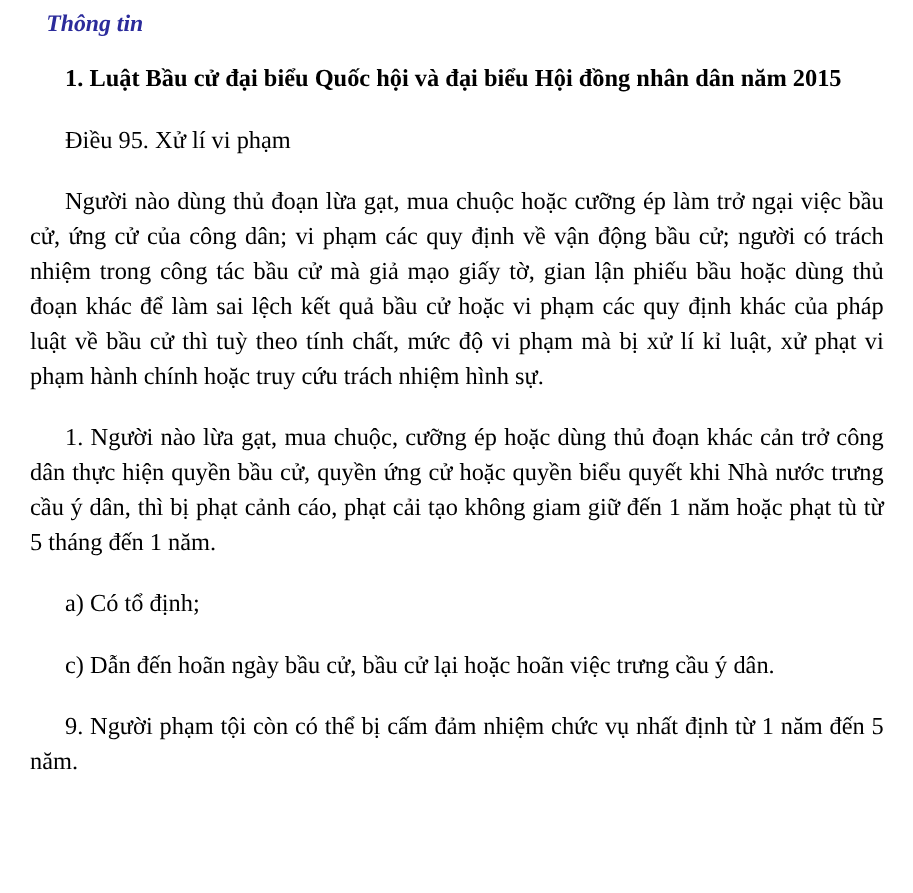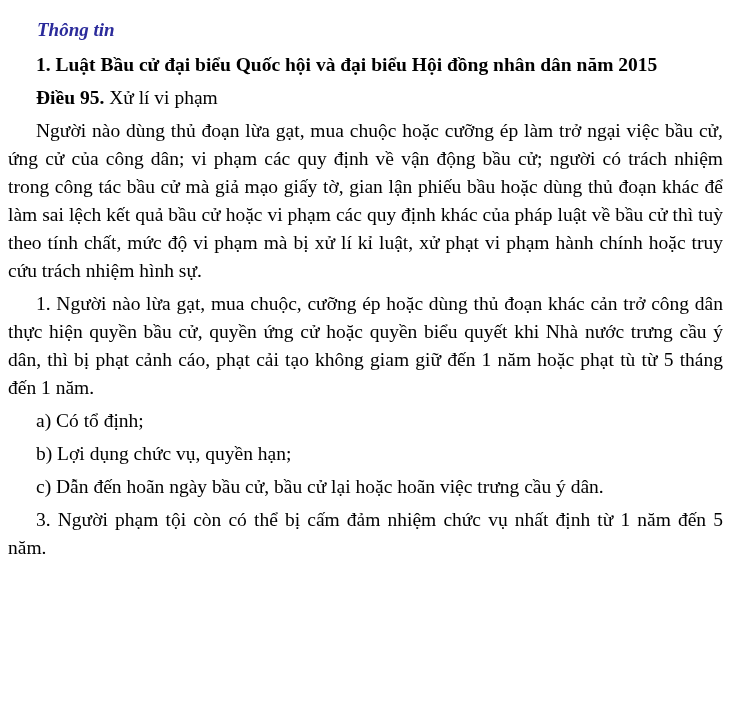--- a/index.html
+++ b/index.html
@@ -10,43 +10,43 @@
   body {
     width: 730px;
     height: 714px;
     overflow: hidden;
     font-family: "Liberation Serif", "DejaVu Serif", serif;
     color: #000000;
   }
   .doc {
     box-sizing: border-box;
     width: 730px;
-    padding: 16px 7px 0 8px;
+    padding: 6px 7px 0 8px;
     font-size: 19.5px;
     line-height: 28px;
   }
   .doc-title {
     font-weight: bold;
     font-style: italic;
     font-size: 19px;
     margin: 2px 0 7px 29px;
     line-height: 24px;
   }
   .blk {
-    margin: 0;
+    margin: 16px;
     padding: 2px 0 3px 0;
     text-indent: 28px;
     text-align: justify;
   }
   .blk.bold {
     font-weight: bold;
     text-align: left;
   }
   .lead {
-    font-weight: bold;
+    font-weight: normal;
   }
 </style>
 </head>
 <body>
 
 <div class="doc">
 
   <div class="doc-title" style="color:#2B2B9B;">Thông tin</div>
 
   <p class="blk bold">1. Luật Bầu cử đại biểu Quốc hội và đại biểu Hội đồng nhân dân năm 2015</p>
@@ -55,19 +55,18 @@
 
   <p class="blk">Người nào dùng thủ đoạn lừa gạt, mua chuộc hoặc cưỡng ép làm trở ngại việc bầu cử, ứng cử của công dân; vi phạm các quy định về vận động bầu cử; người có trách nhiệm trong công tác bầu cử mà giả mạo giấy tờ, gian lận phiếu bầu hoặc dùng thủ đoạn khác để làm sai lệch kết quả bầu cử hoặc vi phạm các quy định khác của pháp luật về bầu cử thì tuỳ theo tính chất, mức độ vi phạm mà bị xử lí kỉ luật, xử phạt vi phạm hành chính hoặc truy cứu trách nhiệm hình sự.</p>
 
 
 
   <p class="blk">1. Người nào lừa gạt, mua chuộc, cưỡng ép hoặc dùng thủ đoạn khác cản trở công dân thực hiện quyền bầu cử, quyền ứng cử hoặc quyền biểu quyết khi Nhà nước trưng cầu ý dân, thì bị phạt cảnh cáo, phạt cải tạo không giam giữ đến 1 năm hoặc phạt tù từ 5 tháng đến 1 năm.</p>
 
 
   <p class="blk">a) Có tổ định;</p>
 
-  <p class="blk">b) Lợi dụng chức vụ, quyền hạn;</p>
 
   <p class="blk">c) Dẫn đến hoãn ngày bầu cử, bầu cử lại hoặc hoãn việc trưng cầu ý dân.</p>
 
-  <p class="blk">3. Người phạm tội còn có thể bị cấm đảm nhiệm chức vụ nhất định từ 1 năm đến 5 năm.</p>
+  <p class="blk">9. Người phạm tội còn có thể bị cấm đảm nhiệm chức vụ nhất định từ 1 năm đến 5 năm.</p>
 
 </div>
 
 </body></html>

